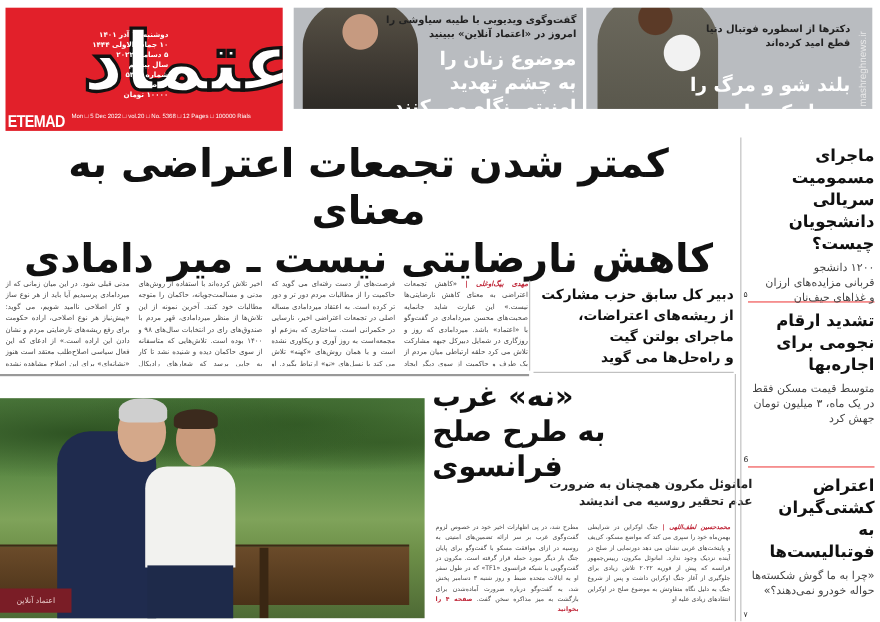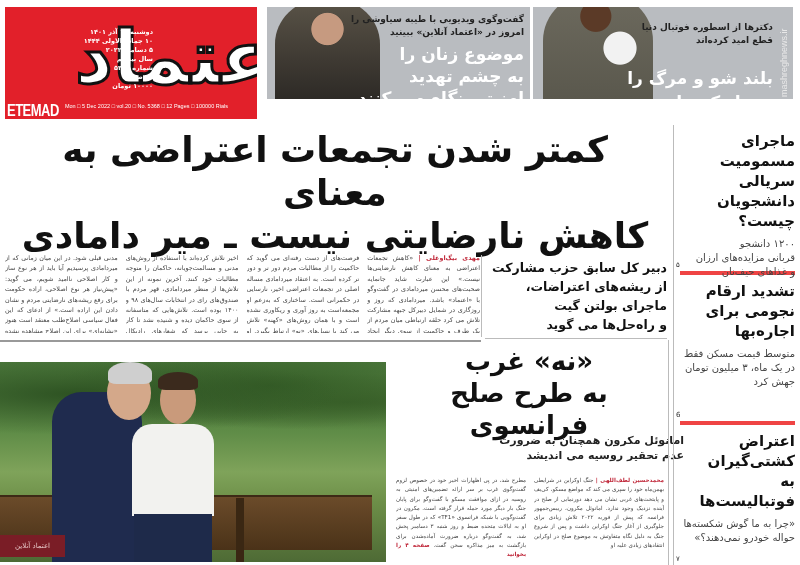--- a/index.html
+++ b/index.html
@@ -24,29 +24,29 @@
   .promo-kicker { position: absolute; right: 6px; font-size: 9px; font-weight: bold; color: #222; text-align: right; line-height: 13px; white-space: nowrap; }
   .promo-title { position: absolute; right: 6px; font-size: 17px; font-weight: bold; color: #fff; text-align: right; line-height: 22px; white-space: nowrap; }
   .watermark { position: absolute; right: 0px; top: 4px; width: 14px; height: 104px; writing-mode: vertical-rl; font-size: 9px; color: #e8e8e8; font-family: "Liberation Sans", sans-serif; transform: rotate(180deg); text-align: center; }
   .page-tag { position: absolute; font-size: 7px; color: #fff; }
 
   
   .main-headline { position: absolute; left: 5px; top: 128px; width: 660px; direction: rtl; text-align: center; font-weight: bold; font-size: 36px; line-height: 43px; color: #111; letter-spacing: -1px; }
 
   
   .right-col { position: absolute; left: 673px; top: 125px; width: 122px; height: 440px; border-left: 1px solid #bbb; direction: rtl; padding-left: 6px; }
-  .rc-item { position: relative; padding: 6px 0 4px 0; border-bottom: 4px solid #ef4444; }
+  .rc-item { position: relative; padding: 6px 0 4px 0; border-bottom: 1px solid #ef4444; }
   .rc-title { font-weight: bold; font-size: 15px; line-height: 20px; color: #111; text-align: right; }
   .rc-sub { font-size: 10px; line-height: 14px; color: #444; text-align: right; margin-top: 6px; }
   .rc-page { position: absolute; left: -4px; bottom: 2px; font-size: 7px; color: #333; }
 
   
   .article-cols { position: absolute; top: 253px; left: 5px; width: 475px; height: 80px; display: flex; direction: rtl; gap: 8px; }
   .col { flex: 1; font-size: 6.4px; line-height: 10.4px; color: #444; text-align: justify; direction: rtl; overflow: hidden; }
-  .byline { color: #c0283a; font-weight: bold; }
+  .byline { color: #c0283a; font-weight: bold; font-style: italic; }
   .more-link { color: #c0283a; font-weight: bold; }
 
   .sub-headline { position: absolute; left: 487px; top: 258px; width: 180px; direction: rtl; text-align: right; font-weight: bold; font-size: 12.5px; line-height: 19px; }
   .vline { position: absolute; width: 1px; background: #bbb; }
   .hline { position: absolute; height: 1px; background: #bbb; }
   .hline-dark { position: absolute; height: 2px; background: #999; }
 
   
   .photo { position: absolute; left: 0; top: 362px; width: 386px; height: 200px; overflow: hidden; background: linear-gradient(180deg, #4d7a3d 0%, #5f8c47 35%, #7fa35a 55%, #6d8f48 70%, #4e6a35 100%); }
   .trees { position: absolute; left: 0; top: 0; width: 100%; height: 80px; background: radial-gradient(ellipse at 20% 40%, #2d5222 0%, transparent 60%), radial-gradient(ellipse at 70% 30%, #355d27 0%, transparent 55%), radial-gradient(ellipse at 90% 50%, #3a6029 0%, transparent 50%); }
@@ -54,21 +54,21 @@
   .bench-leg { position: absolute; left: 236px; top: 136px; width: 8px; height: 64px; background: #3a2713; }
   .man1 { position: absolute; left: 52px; top: 30px; width: 90px; height: 172px; background: #1f2b4e; border-radius: 30px 30px 0 0; }
   .man1-head { position: absolute; left: 107px; top: 4px; width: 44px; height: 54px; background: #d4a88a; border-radius: 50%; }
   .man1-hair { position: absolute; left: 108px; top: 0px; width: 44px; height: 22px; background: #cfcfcf; border-radius: 50% 50% 20% 20%; }
   .man2 { position: absolute; left: 132px; top: 62px; width: 82px; height: 92px; background: #f2f2ef; border-radius: 20px 20px 0 0; }
   .man2-pants { position: absolute; left: 134px; top: 152px; width: 78px; height: 50px; background: #1e2a4a; }
   .man2-head { position: absolute; left: 160px; top: 14px; width: 36px; height: 48px; background: #c99a7b; border-radius: 50%; }
   .man2-hair { position: absolute; left: 158px; top: 10px; width: 40px; height: 18px; background: #3b2a1d; border-radius: 50% 50% 20% 20%; }
   .photo-badge { position: absolute; left: 0; top: 193px; width: 65px; height: 22px; background: #7a1d26; color: #e6c6c6; font-size: 7px; display: flex; align-items: center; justify-content: center; }
 
-  .fr-headline { position: absolute; left: 393px; top: 345px; width: 272px; direction: rtl; text-align: center; font-weight: bold; font-size: 26px; line-height: 32px; }
+  .fr-headline { position: absolute; left: 393px; top: 345px; width: 272px; direction: rtl; text-align: left; font-weight: bold; font-size: 26px; line-height: 32px; }
   .fr-sub { position: absolute; left: 412px; top: 433px; width: 272px; direction: rtl; text-align: right; font-weight: bold; font-size: 11px; line-height: 15px; color: #222; }
   .fr-cols { position: absolute; left: 396px; top: 476px; width: 268px; height: 85px; display: flex; direction: rtl; gap: 8px; }
   .fr-cols .col { font-size: 5.6px; line-height: 9.3px; }
 </style>
 </head>
 <body>
 
 <div class="masthead">
   <div class="logo-text">اعتماد</div>
   <div class="date-block">

